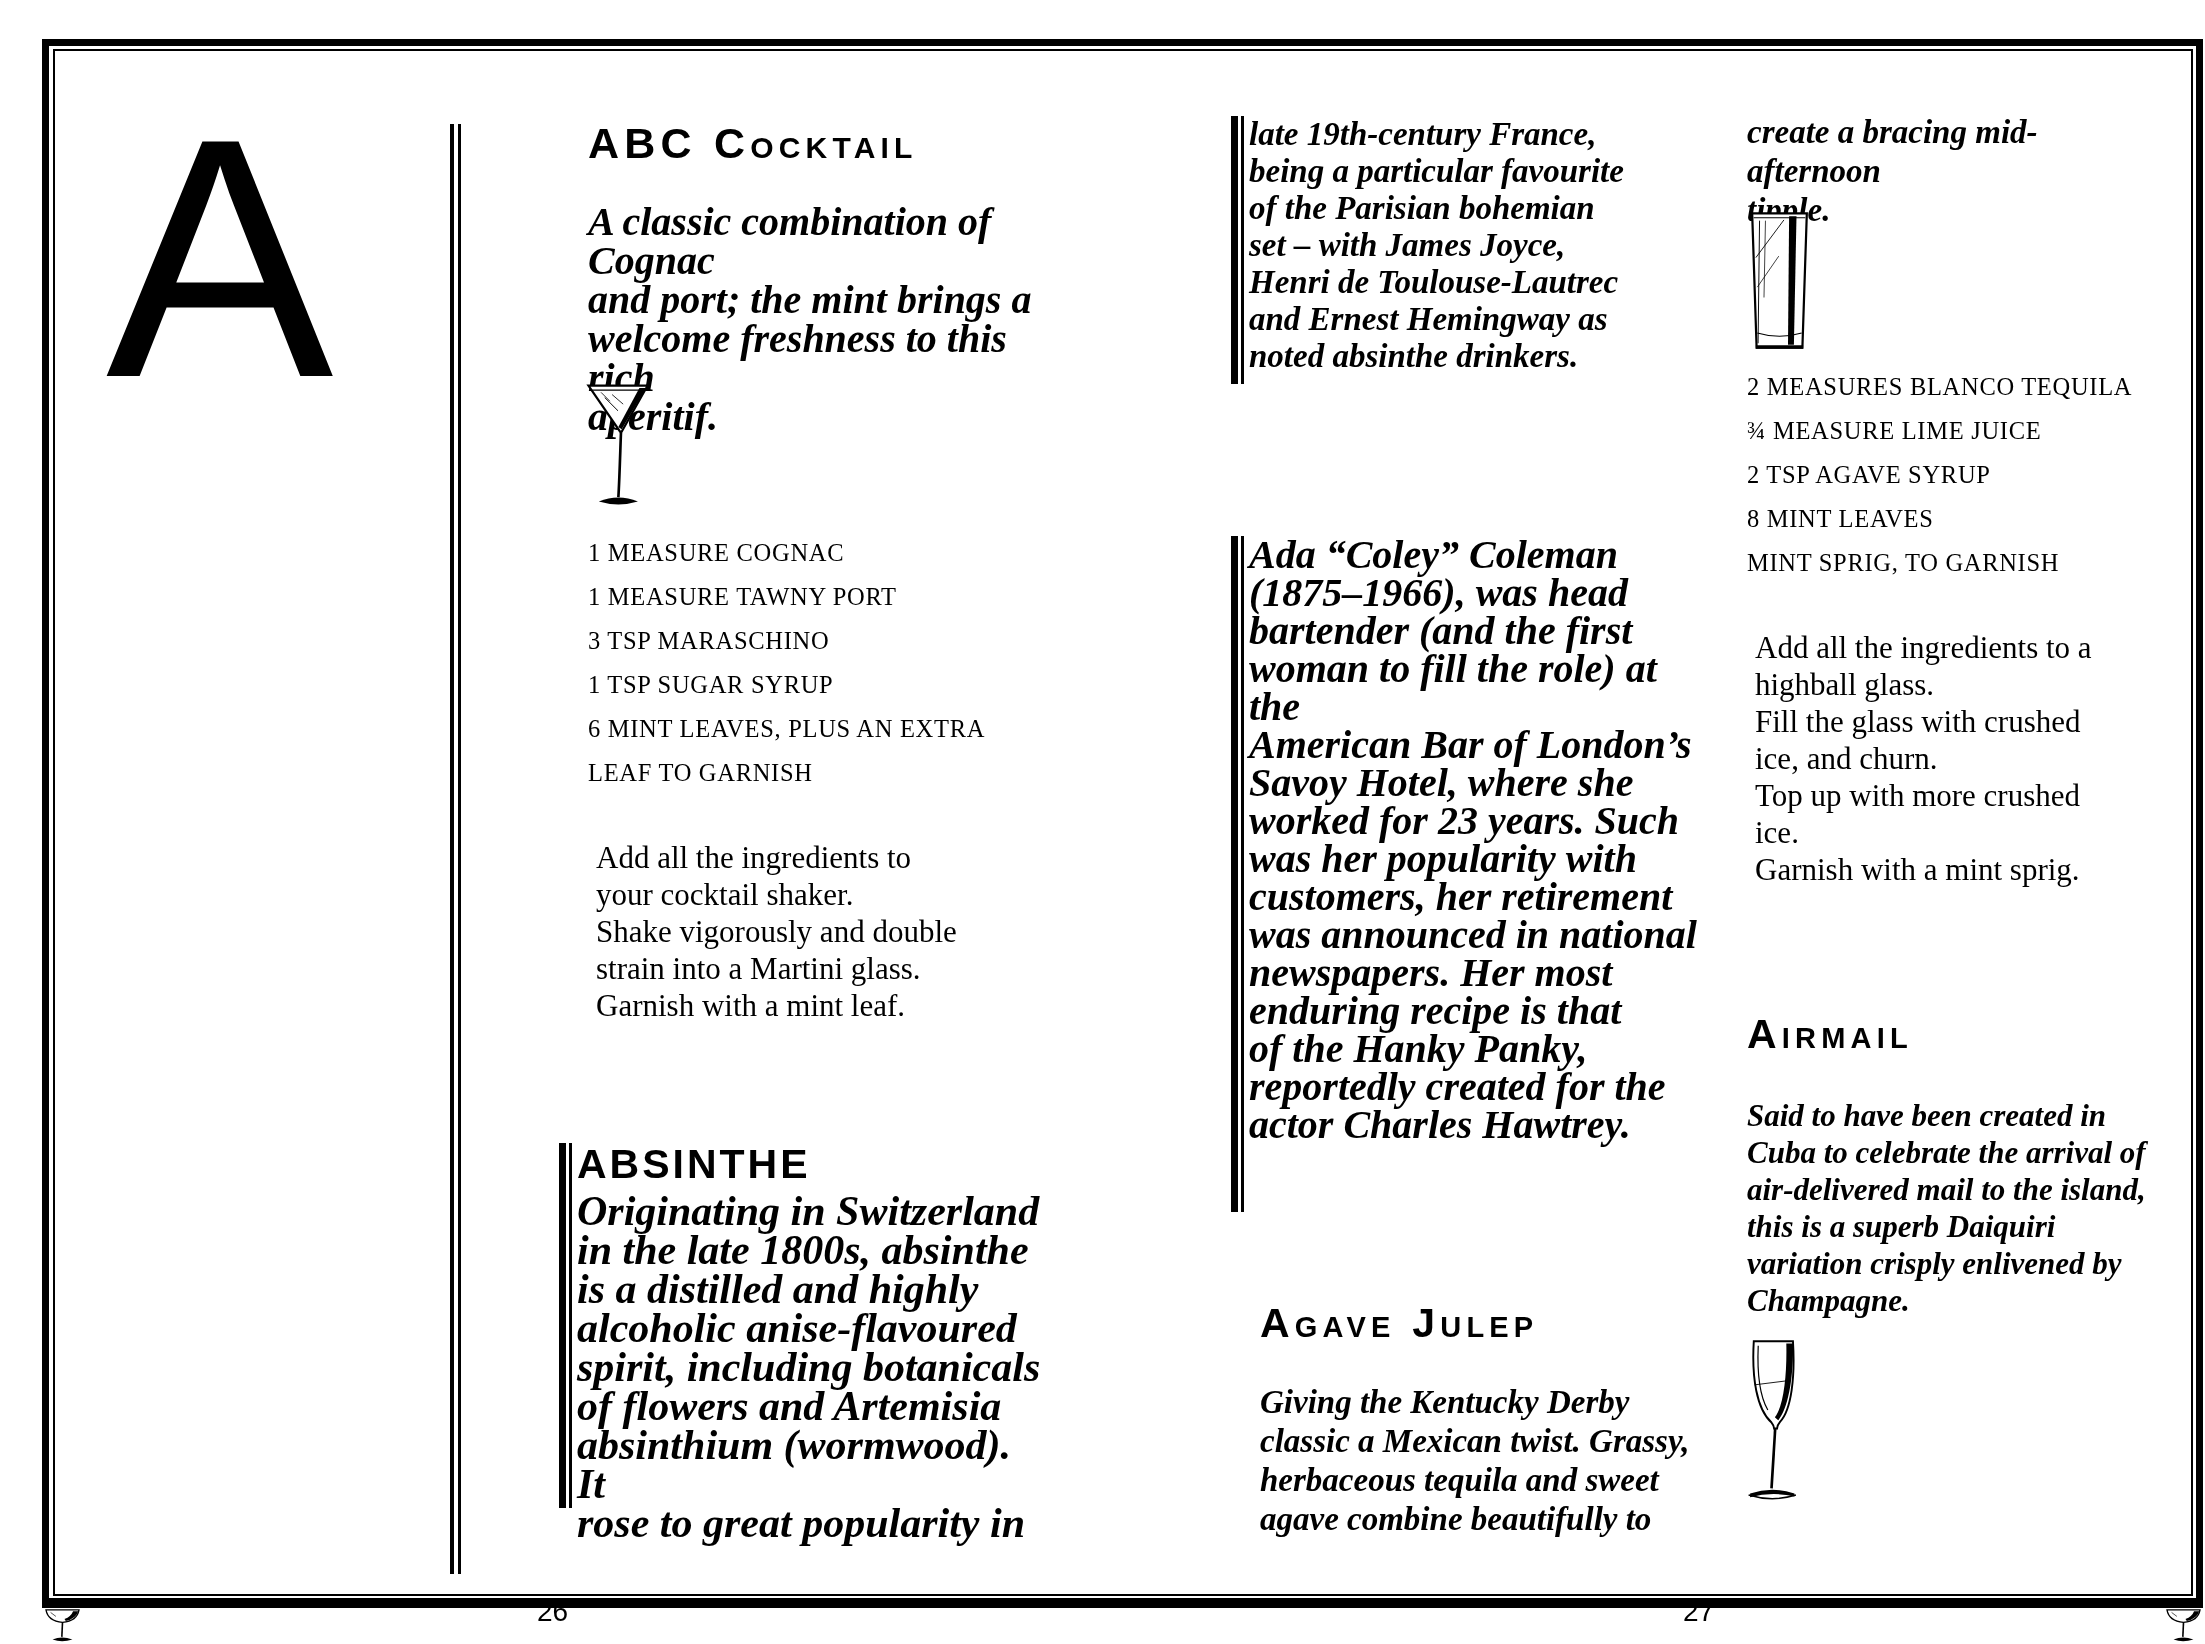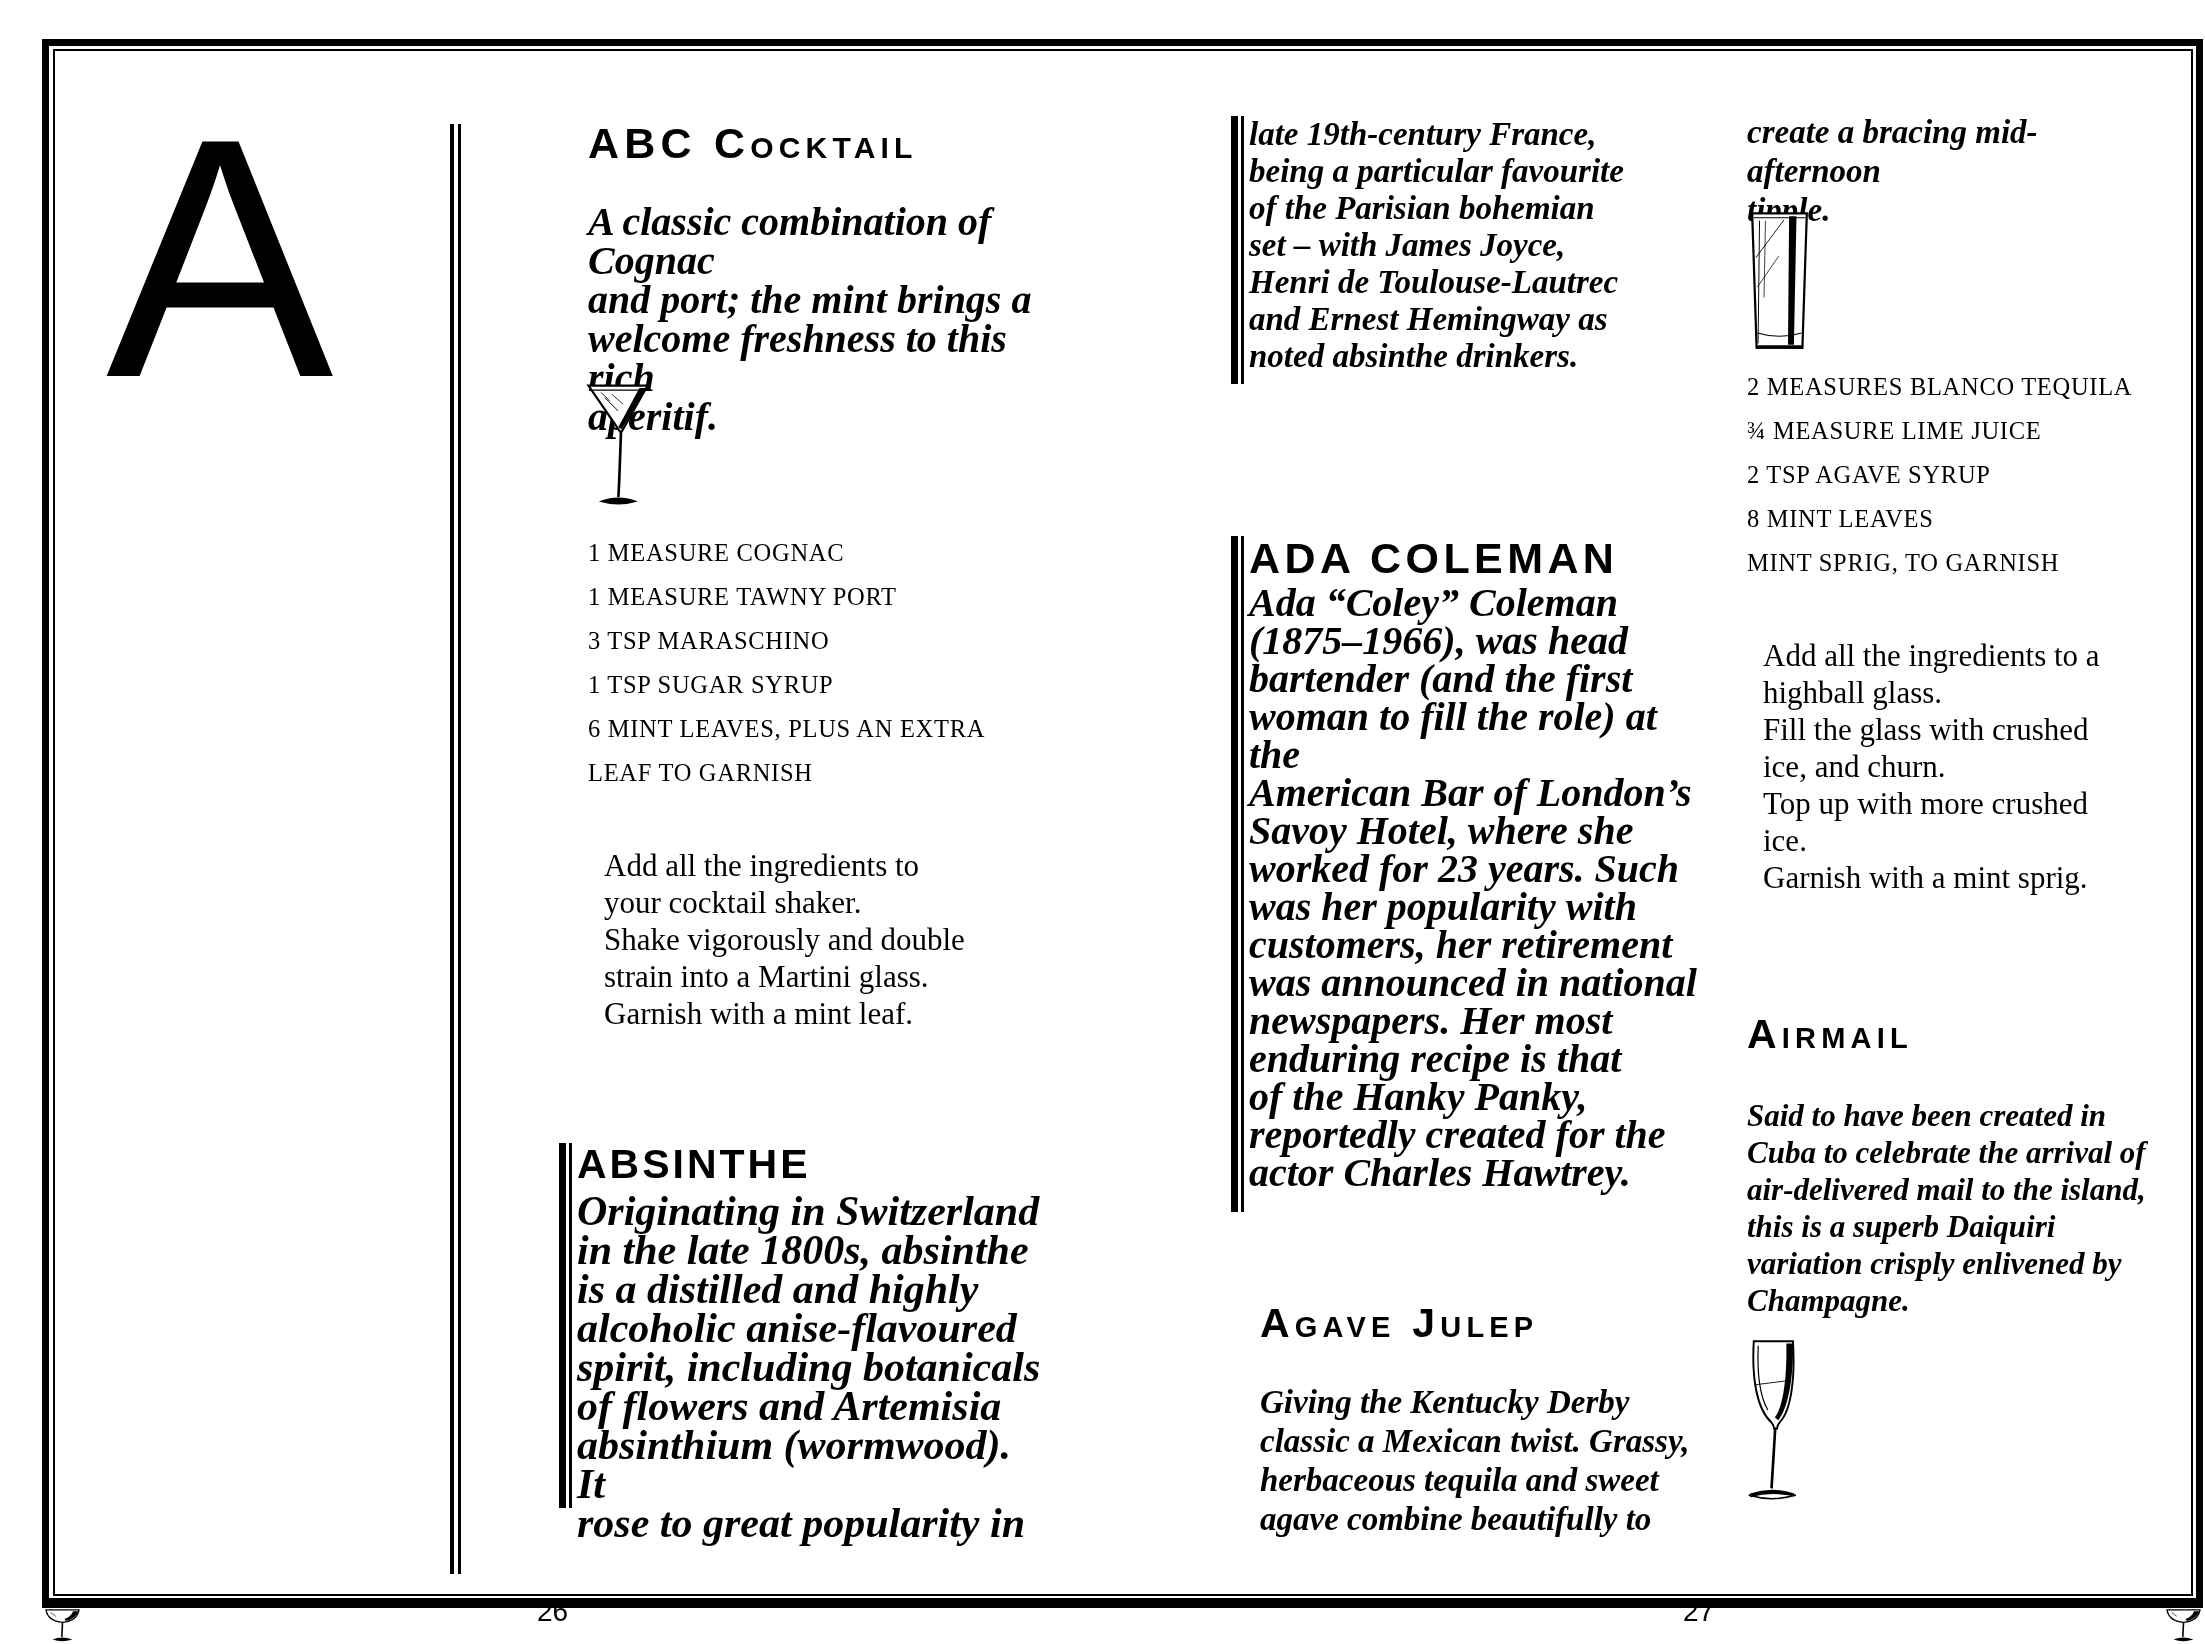--- a/index.html
+++ b/index.html
@@ -56,21 +56,21 @@
     font-size:31px;line-height:39px;
     white-space:pre-line;
   }
   .abs-pos{position:absolute;}
   .ingredients{
     position:absolute;margin:0;
     font-size:24.5px;line-height:44px;letter-spacing:0.7px;
     white-space:pre-line;
   }
   .instructions{
-    position:absolute;margin:16px;
+    position:absolute;margin:8px;
     font-size:31px;line-height:37px;
     white-space:pre-line;
   }
   .page-num{
     position:absolute;top:1596px;width:89px;
     font-family:"Liberation Sans",sans-serif;
     font-size:28px;text-align:center;
   }
   .glass{position:absolute;}
   .glass svg{display:block;width:100%;height:100%;}
@@ -135,21 +135,20 @@
     <p class="italic-text" style="font-size:33px;line-height:37px;">late 19th-century France,
 being a particular favourite
 of the Parisian bohemian
 set – with James Joyce,
 Henri de Toulouse-Lautrec
 and Ernest Hemingway as
 noted absinthe drinkers.</p>
   </div>
 
   <div class="ruled-block" style="left:1231px;top:536px;width:467px;height:676px;">
-    <h3 class="bold-heading" style="font-size:43px;letter-spacing:4.4px;margin-bottom:3px;">ADA COLEMAN</h3>
     <p class="italic-text" style="font-size:40px;line-height:38px;">Ada “Coley” Coleman
 (1875–1966), was head
 bartender (and the first
 woman to fill the role) at the
 American Bar of London’s
 Savoy Hotel, where she
 worked for 23 years. Such
 was her popularity with
 customers, her retirement
 was announced in national

